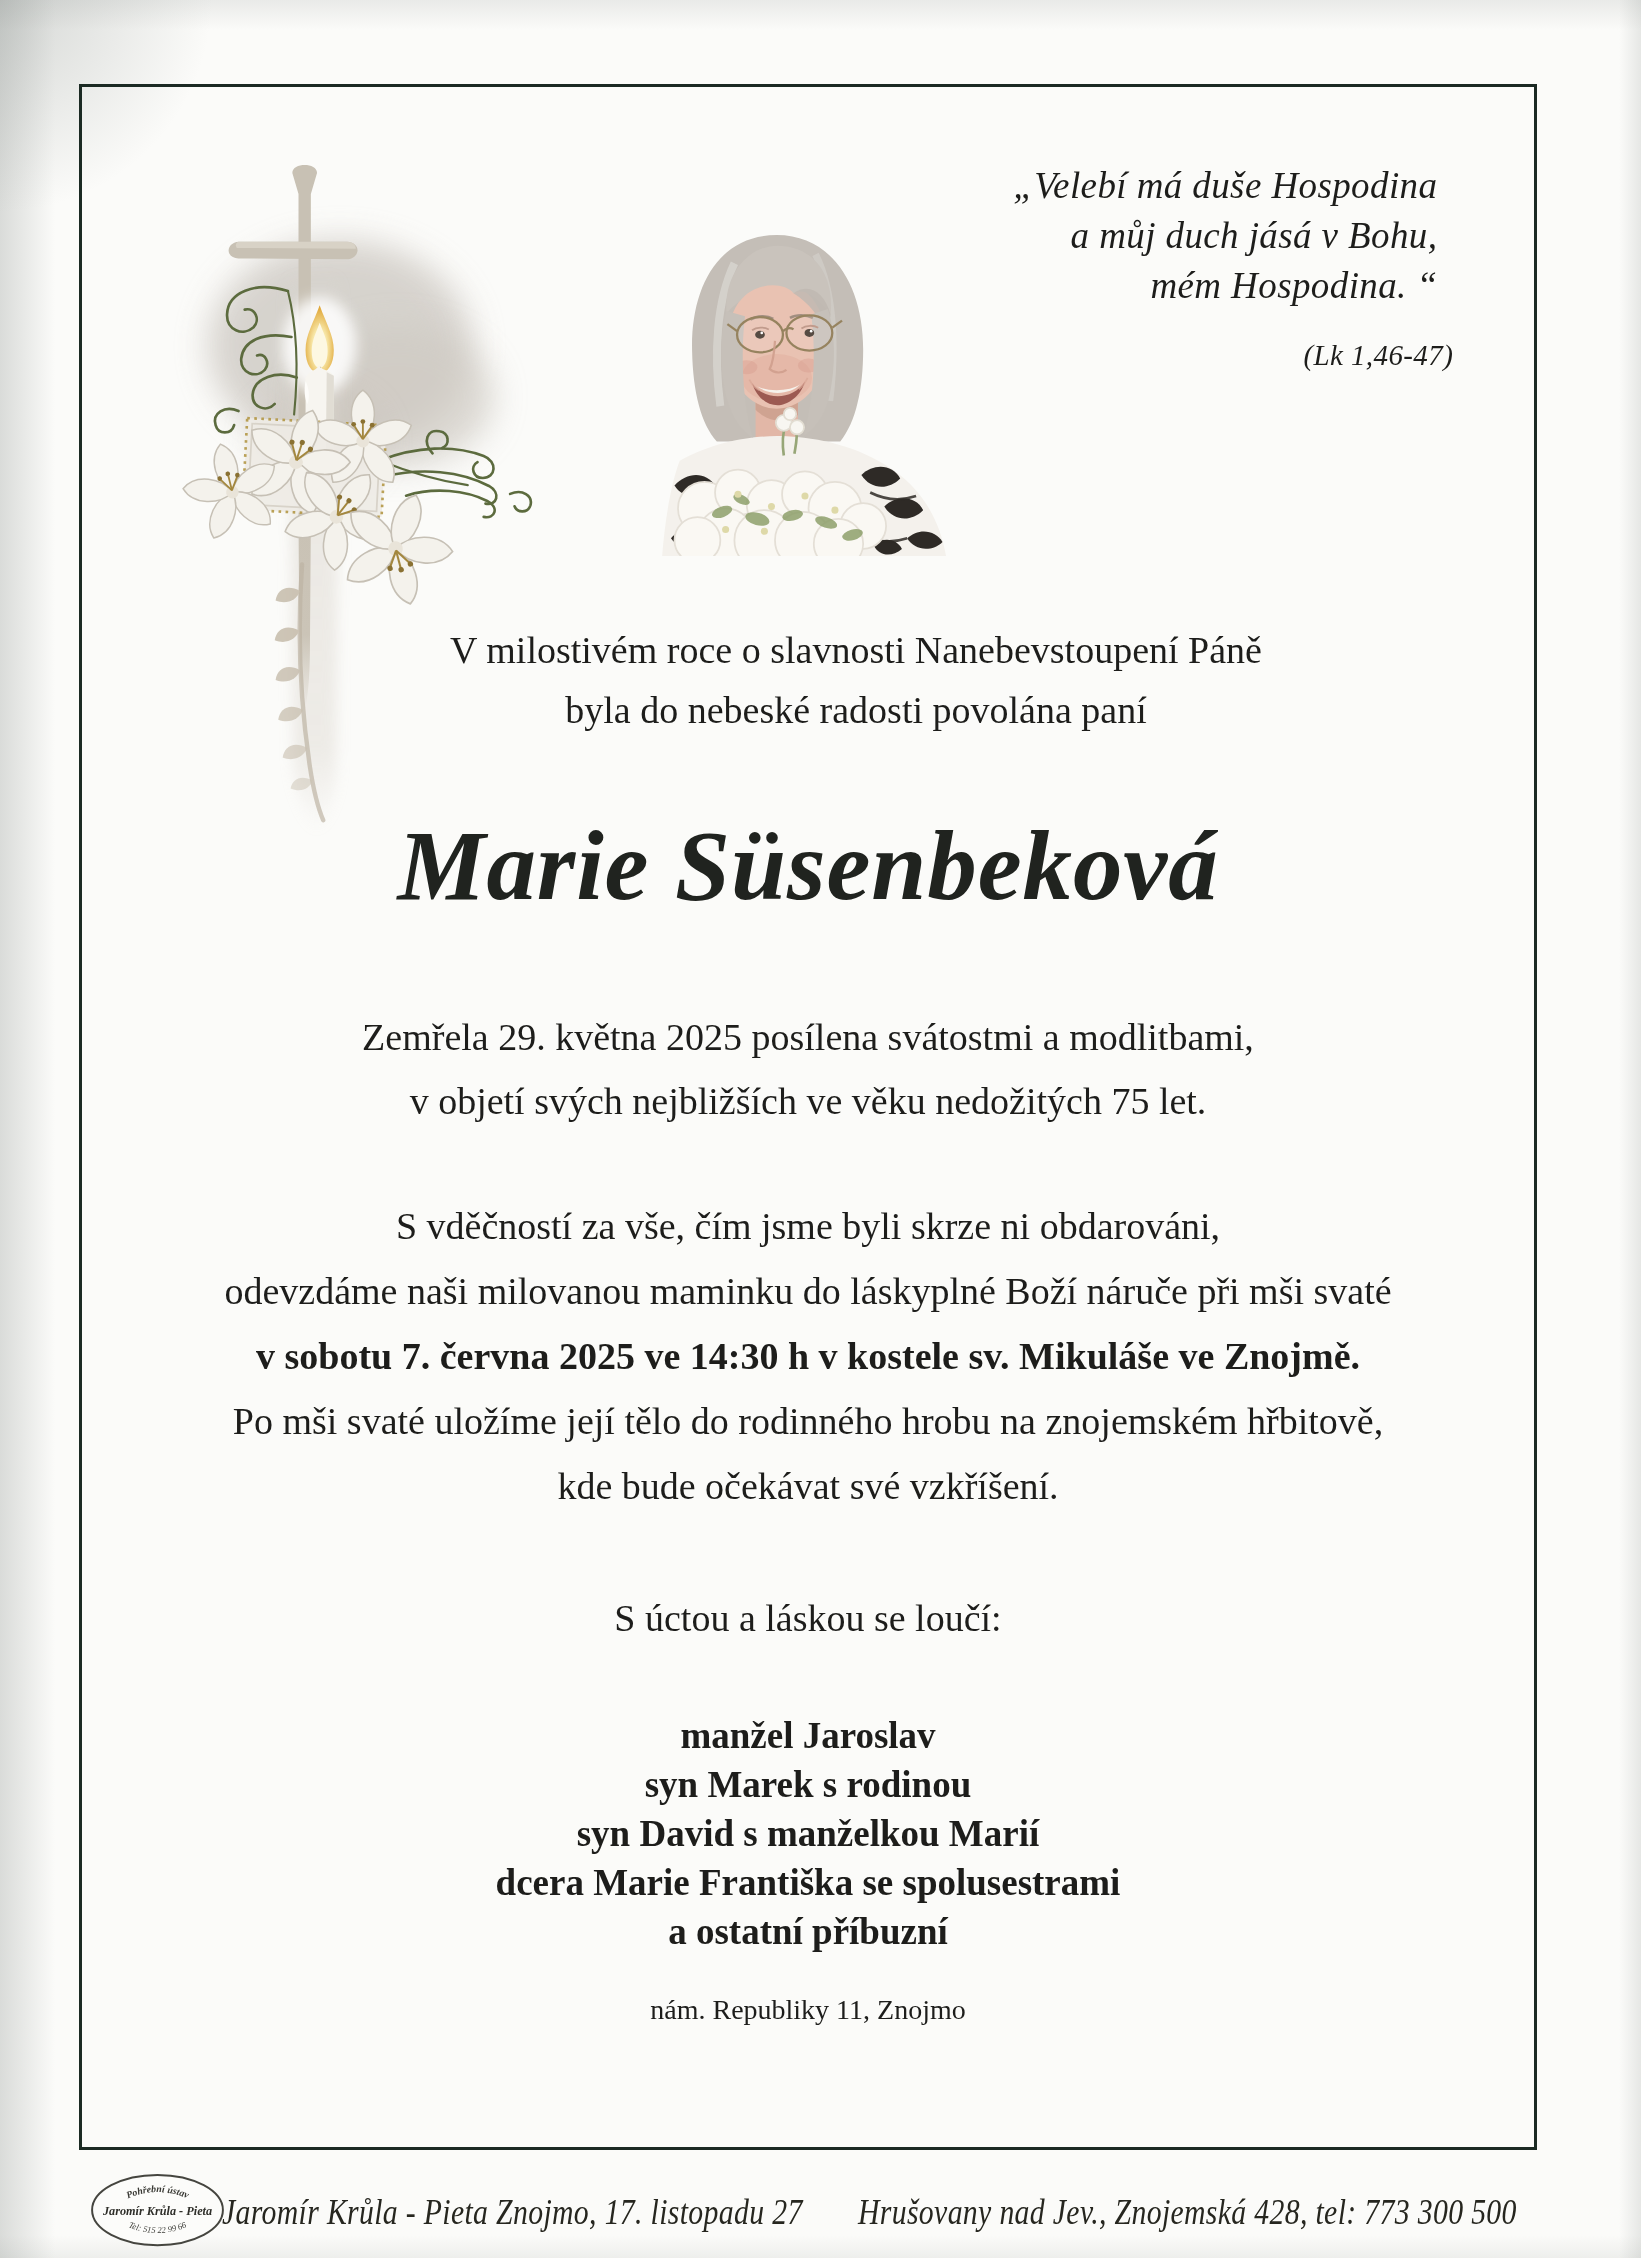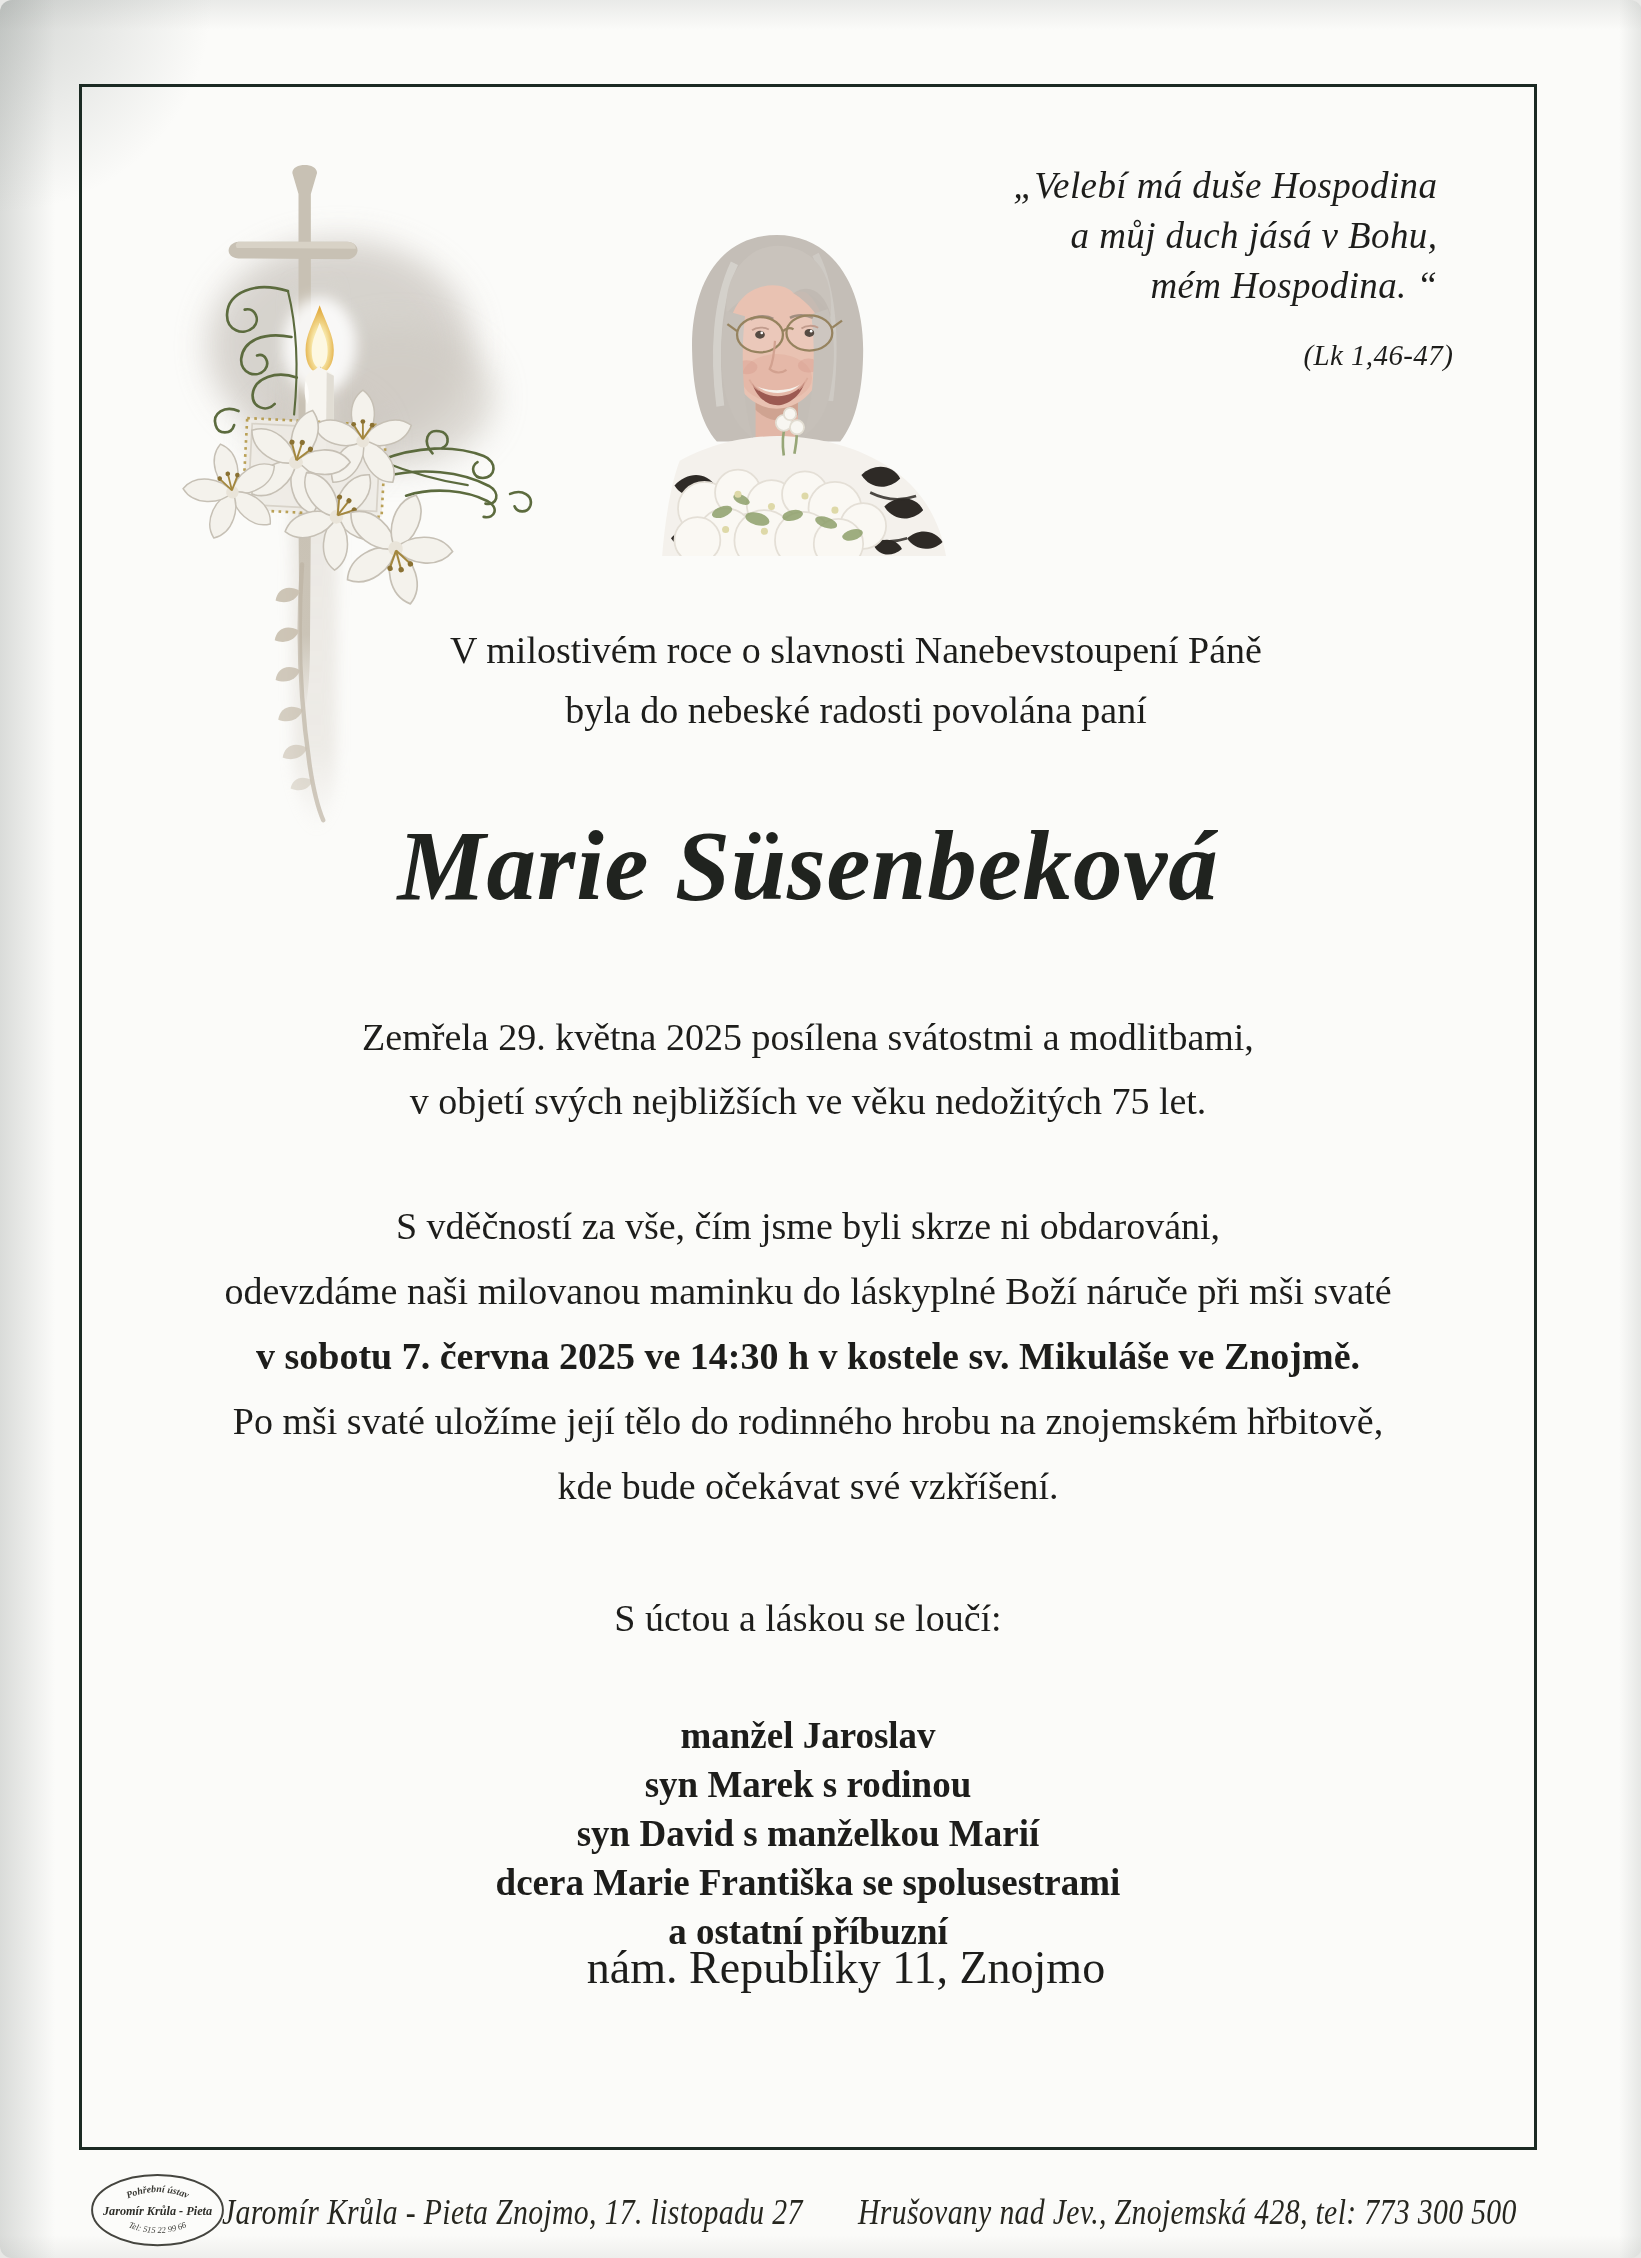--- a/index.html
+++ b/index.html
@@ -5,41 +5,41 @@
   html,body{margin:0;padding:0;background:#e8e8e6;}
   .page{
     position:relative;width:1642px;height:2258px;overflow:hidden;
     background:
       radial-gradient(circle at 0px 0px, rgba(148,154,151,.38), rgba(148,154,151,0) 212px),
       linear-gradient(90deg, rgba(140,146,143,.30), rgba(140,146,143,0) 55px),
       linear-gradient(270deg, rgba(140,146,143,.20), rgba(140,146,143,0) 23px),
       linear-gradient(180deg, rgba(140,146,143,.16), rgba(140,146,143,0) 30px),
       linear-gradient(0deg, rgba(140,146,143,.12), rgba(140,146,143,0) 23px),
       #fbfbf9;
-    font-family:"Liberation Serif","DejaVu Serif",serif;color:#1d1d1b;border-radius:12px;
+    font-family:"Liberation Serif","DejaVu Serif",serif;color:#1d1d1b;
   }
   .frame{position:absolute;left:79px;top:84px;width:1458px;height:2066px;
     border:3.5px solid #1b2a23;box-sizing:border-box;}
   .abs{position:absolute;}
   .centered{left:79px;width:1458px;text-align:center;}
 
   .quote{top:161px;right:187px;text-align:right;font-style:italic;
     font-size:37px;line-height:50px;letter-spacing:0.4px;}
   .quote .qline{padding-right:17.6px;}
   .quote-ref{margin-top:19.4px;font-size:29px;padding-right:1.8px;}
 
   .intro{top:620px;font-size:38px;line-height:60px;padding-left:48px;}
   .name{top:813px;font-size:99px;font-weight:bold;font-style:italic;
     letter-spacing:0.9px;line-height:106px;color:#20231f;}
   .death{top:1005px;font-size:38px;line-height:64px;}
   .funeral{top:1194px;font-size:38px;line-height:65px;}
   .bold-line{font-weight:bold;}
   .farewell-heading{top:1594px;font-size:38px;line-height:49px;}
   .family{top:1682px;font-size:37px;font-weight:bold;line-height:49px;margin-top:29px;}
-  .address{top:1947px;font-size:46px;line-height:41px;padding-left:38px;}
+  .address{top:1989px;font-size:28px;line-height:41px;}
 
   .deco{position:absolute;left:115px;top:150px;width:494px;height:776px;}
   .photo{position:absolute;left:653px;top:228px;width:311px;height:328px;}
 
   .logo{position:absolute;left:88px;top:2170px;width:139px;height:81px;}
   .footer-text{position:absolute;top:2193px;font-style:italic;font-size:35px;
     white-space:nowrap;transform:scaleX(.85);transform-origin:left center;
     color:#26261f;letter-spacing:0.4px;}
   .ft1{left:222px;}
   .ft2{left:858px;}

